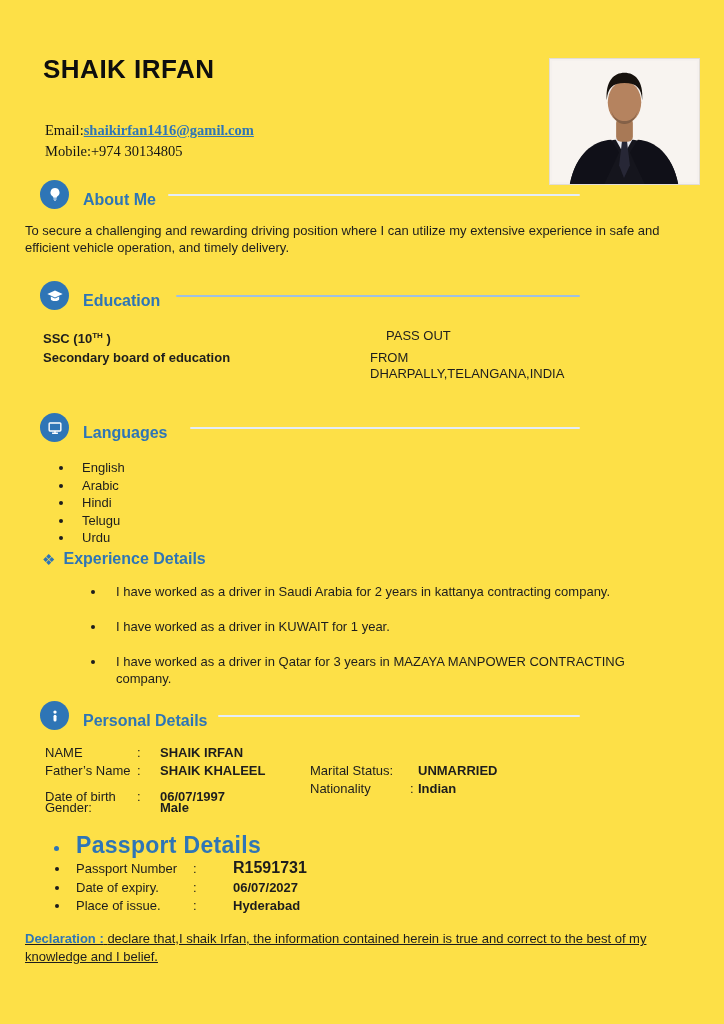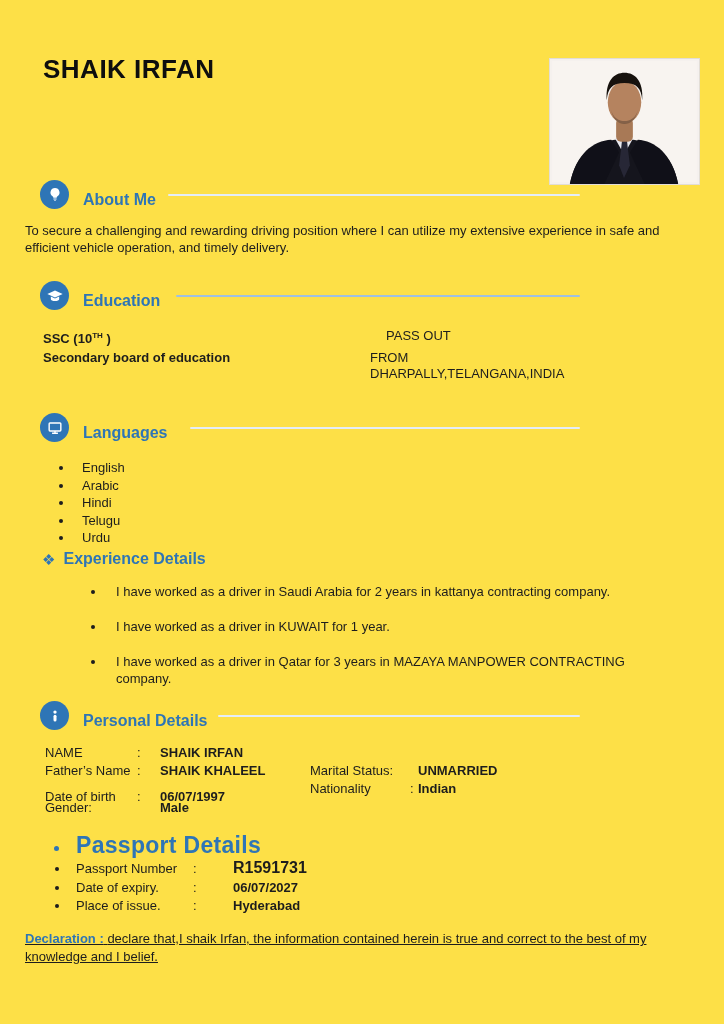--- a/index.html
+++ b/index.html
@@ -64,20 +64,22 @@
   .decl-label { color:var(--accent); font-weight:bold; }
 </style>
 </head>
 <body>
 
 <div class="page">
 
   <h1 class="person-name">SHAIK IRFAN</h1>
 
   <div class="contact">
+    <div><span>Email:</span><a href="#" class="email-link">shaikirfan1416@gamil.com</a></div>
+    <div>Mobile:+974 30134805</div>
   </div>
 
   <div class="photo-box">
     <svg viewBox="0 0 151 127">
       <rect width="151" height="127" fill="#f5f1ee"></rect>
       <rect x="2" y="2" width="147" height="123" fill="#f8f4f0"></rect>
       <path d="M20 127 C26 96 44 83 75 81 C106 83 124 96 130 127 Z" fill="#15151d"></path>
       <path d="M20 127 C26 96 44 83 62 82 L70 95 L55 127 Z" fill="#101018"></path>
       <path d="M130 127 C124 96 106 83 89 82 L81 95 L96 127 Z" fill="#101018"></path>
       <polygon points="66,81 75,97 84,81 80,78 70,78" fill="#e9e9ef"></polygon>

